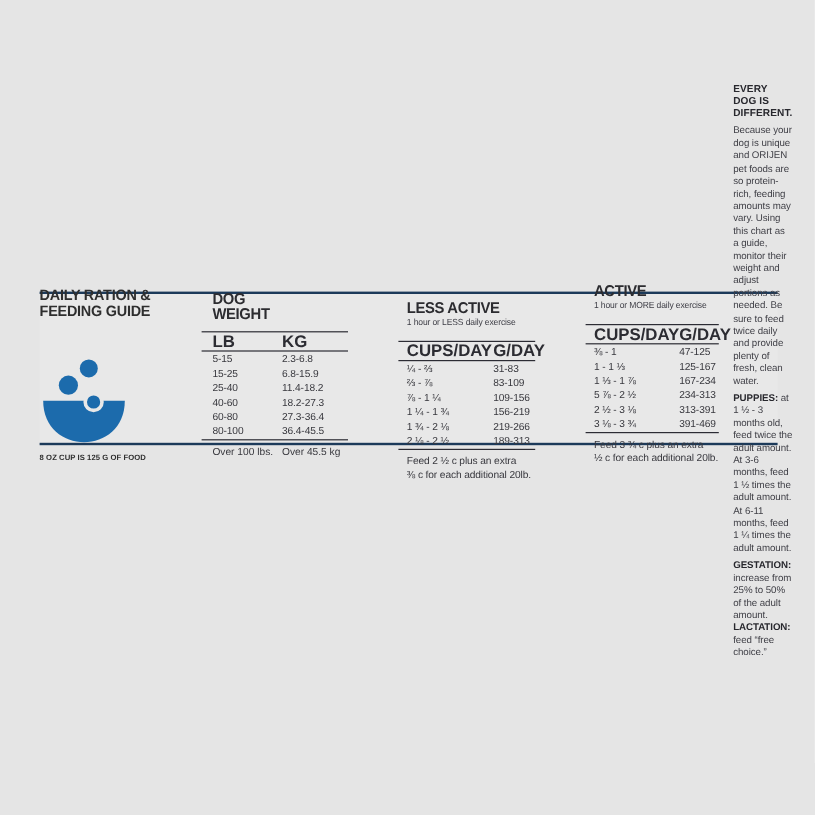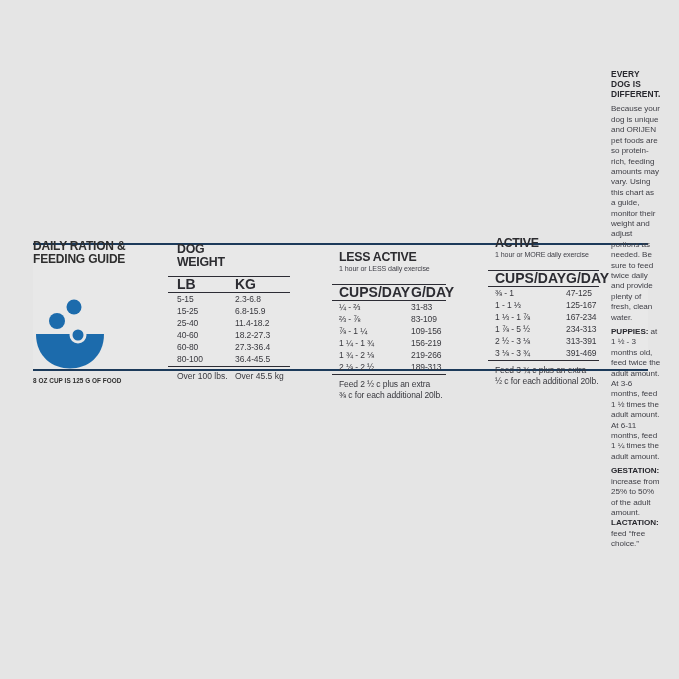--- a/index.html
+++ b/index.html
@@ -196,21 +196,21 @@
             </div>
           <div class="drow">
               <span class="c1a">1 - 1 ⅓</span>
               <span>125-167</span>
             </div>
           <div class="drow">
               <span class="c1a">1 ⅓ - 1 ⅞</span>
               <span>167-234</span>
             </div>
           <div class="drow">
-              <span class="c1a">1 ⅞ - 5 ½</span>
+              <span class="c1a">5 ⅞ - 2 ½</span>
               <span>234-313</span>
             </div>
           <div class="drow">
               <span class="c1a">2 ½ - 3 ⅛</span>
               <span>313-391</span>
             </div>
           <div class="drow">
               <span class="c1a">3 ⅛ - 3 ¾</span>
               <span>391-469</span>
             </div>

